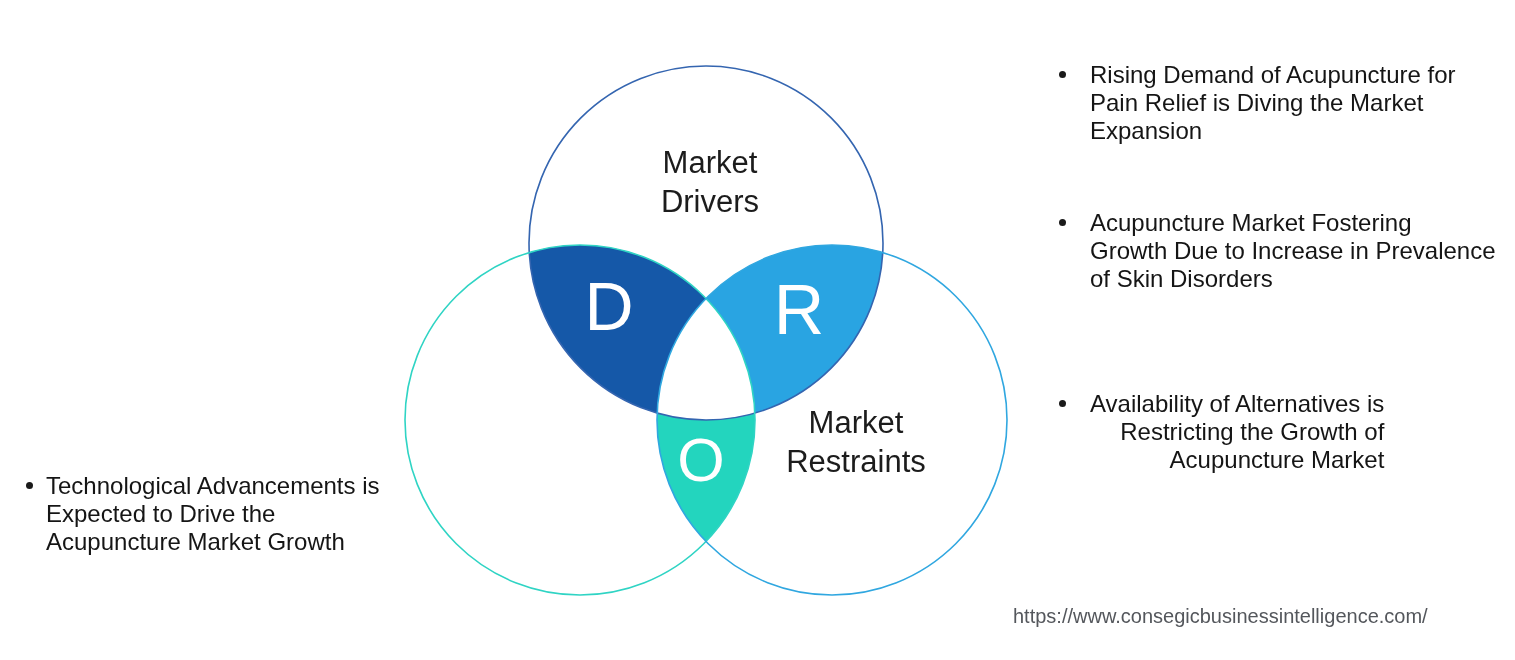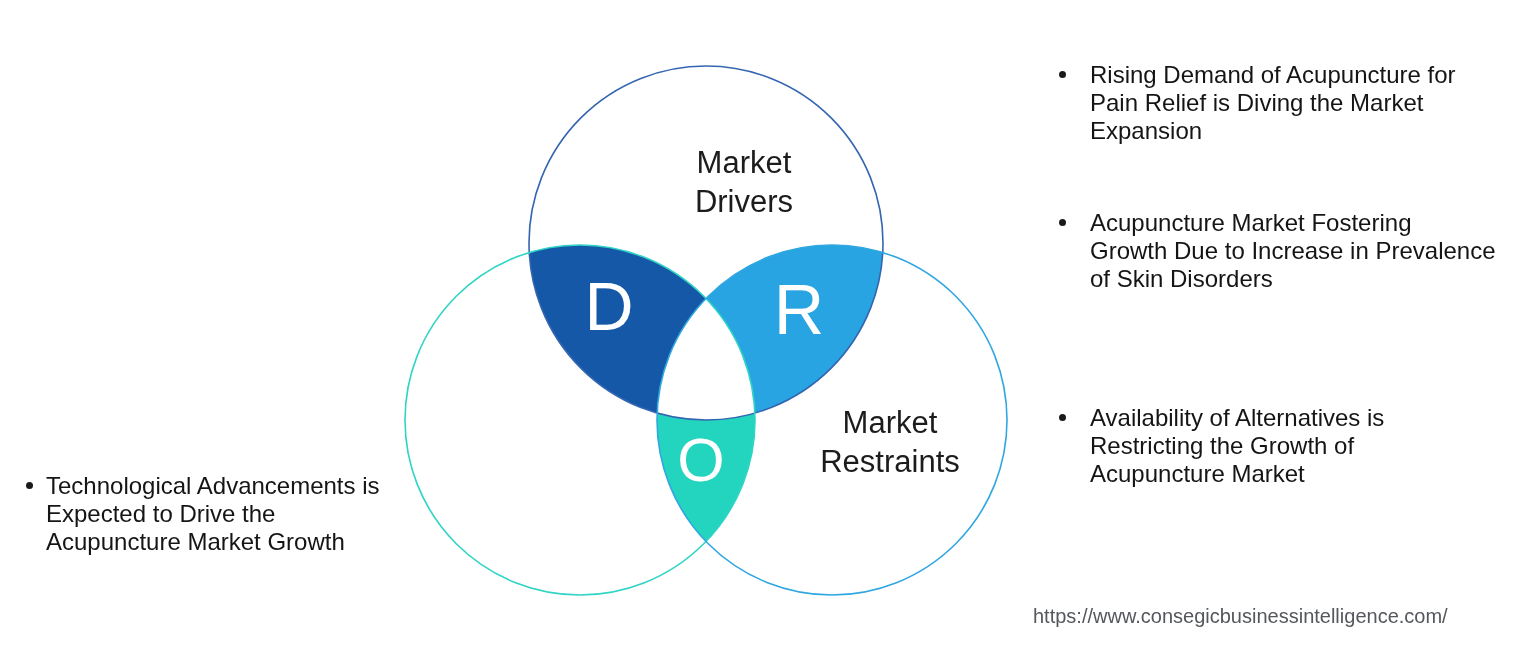--- a/index.html
+++ b/index.html
@@ -26,21 +26,20 @@
   .circle-label {
     position: absolute;
     color: #1c1c1c;
     font-size: 31px;
     line-height: 39px;
     white-space: pre-line;
   }
   .label-center {
     transform: translateX(-50%);
     text-align: center;
-    margin-left: 34px;
   }
   .letter {
     position: absolute;
     color: #ffffff;
     font-weight: 400;
     transform: translate(-50%, -50%);
     line-height: 1;
   }
   .letter-d { font-size: 68px; }
   .letter-r { font-size: 70px; }
@@ -63,28 +62,27 @@
     font-size: 24px;
     line-height: 28px;
     white-space: pre;
   }
   .bullet-left { left: 26px; top: 428px; margin-top: 44px; }
   .bullet-left .bullet-dot { margin-right: 13px; }
   .bullet-right { left: 1059px; }
   .bullet-right .bullet-dot { margin-right: 24px; }
   .bullet-r1 { top: 61px; }
   .bullet-r2 { top: 209px; }
-  .bullet-r3 { top: 404px; }
+  .bullet-r3 { top: 390px; text-align: right; }
   .footer-url {
     position: absolute;
     left: 1013px;
     top: 605px;
     font-size: 20px;
     color: #54575c;
-    margin-left: 20px;
   }
 </style>
 </head>
 <body>
 
 <div class="canvas">
 
   <svg class="venn-svg" viewBox="0 0 1515 660" aria-hidden="true">
     <defs>
       <clipPath id="clipTop">

